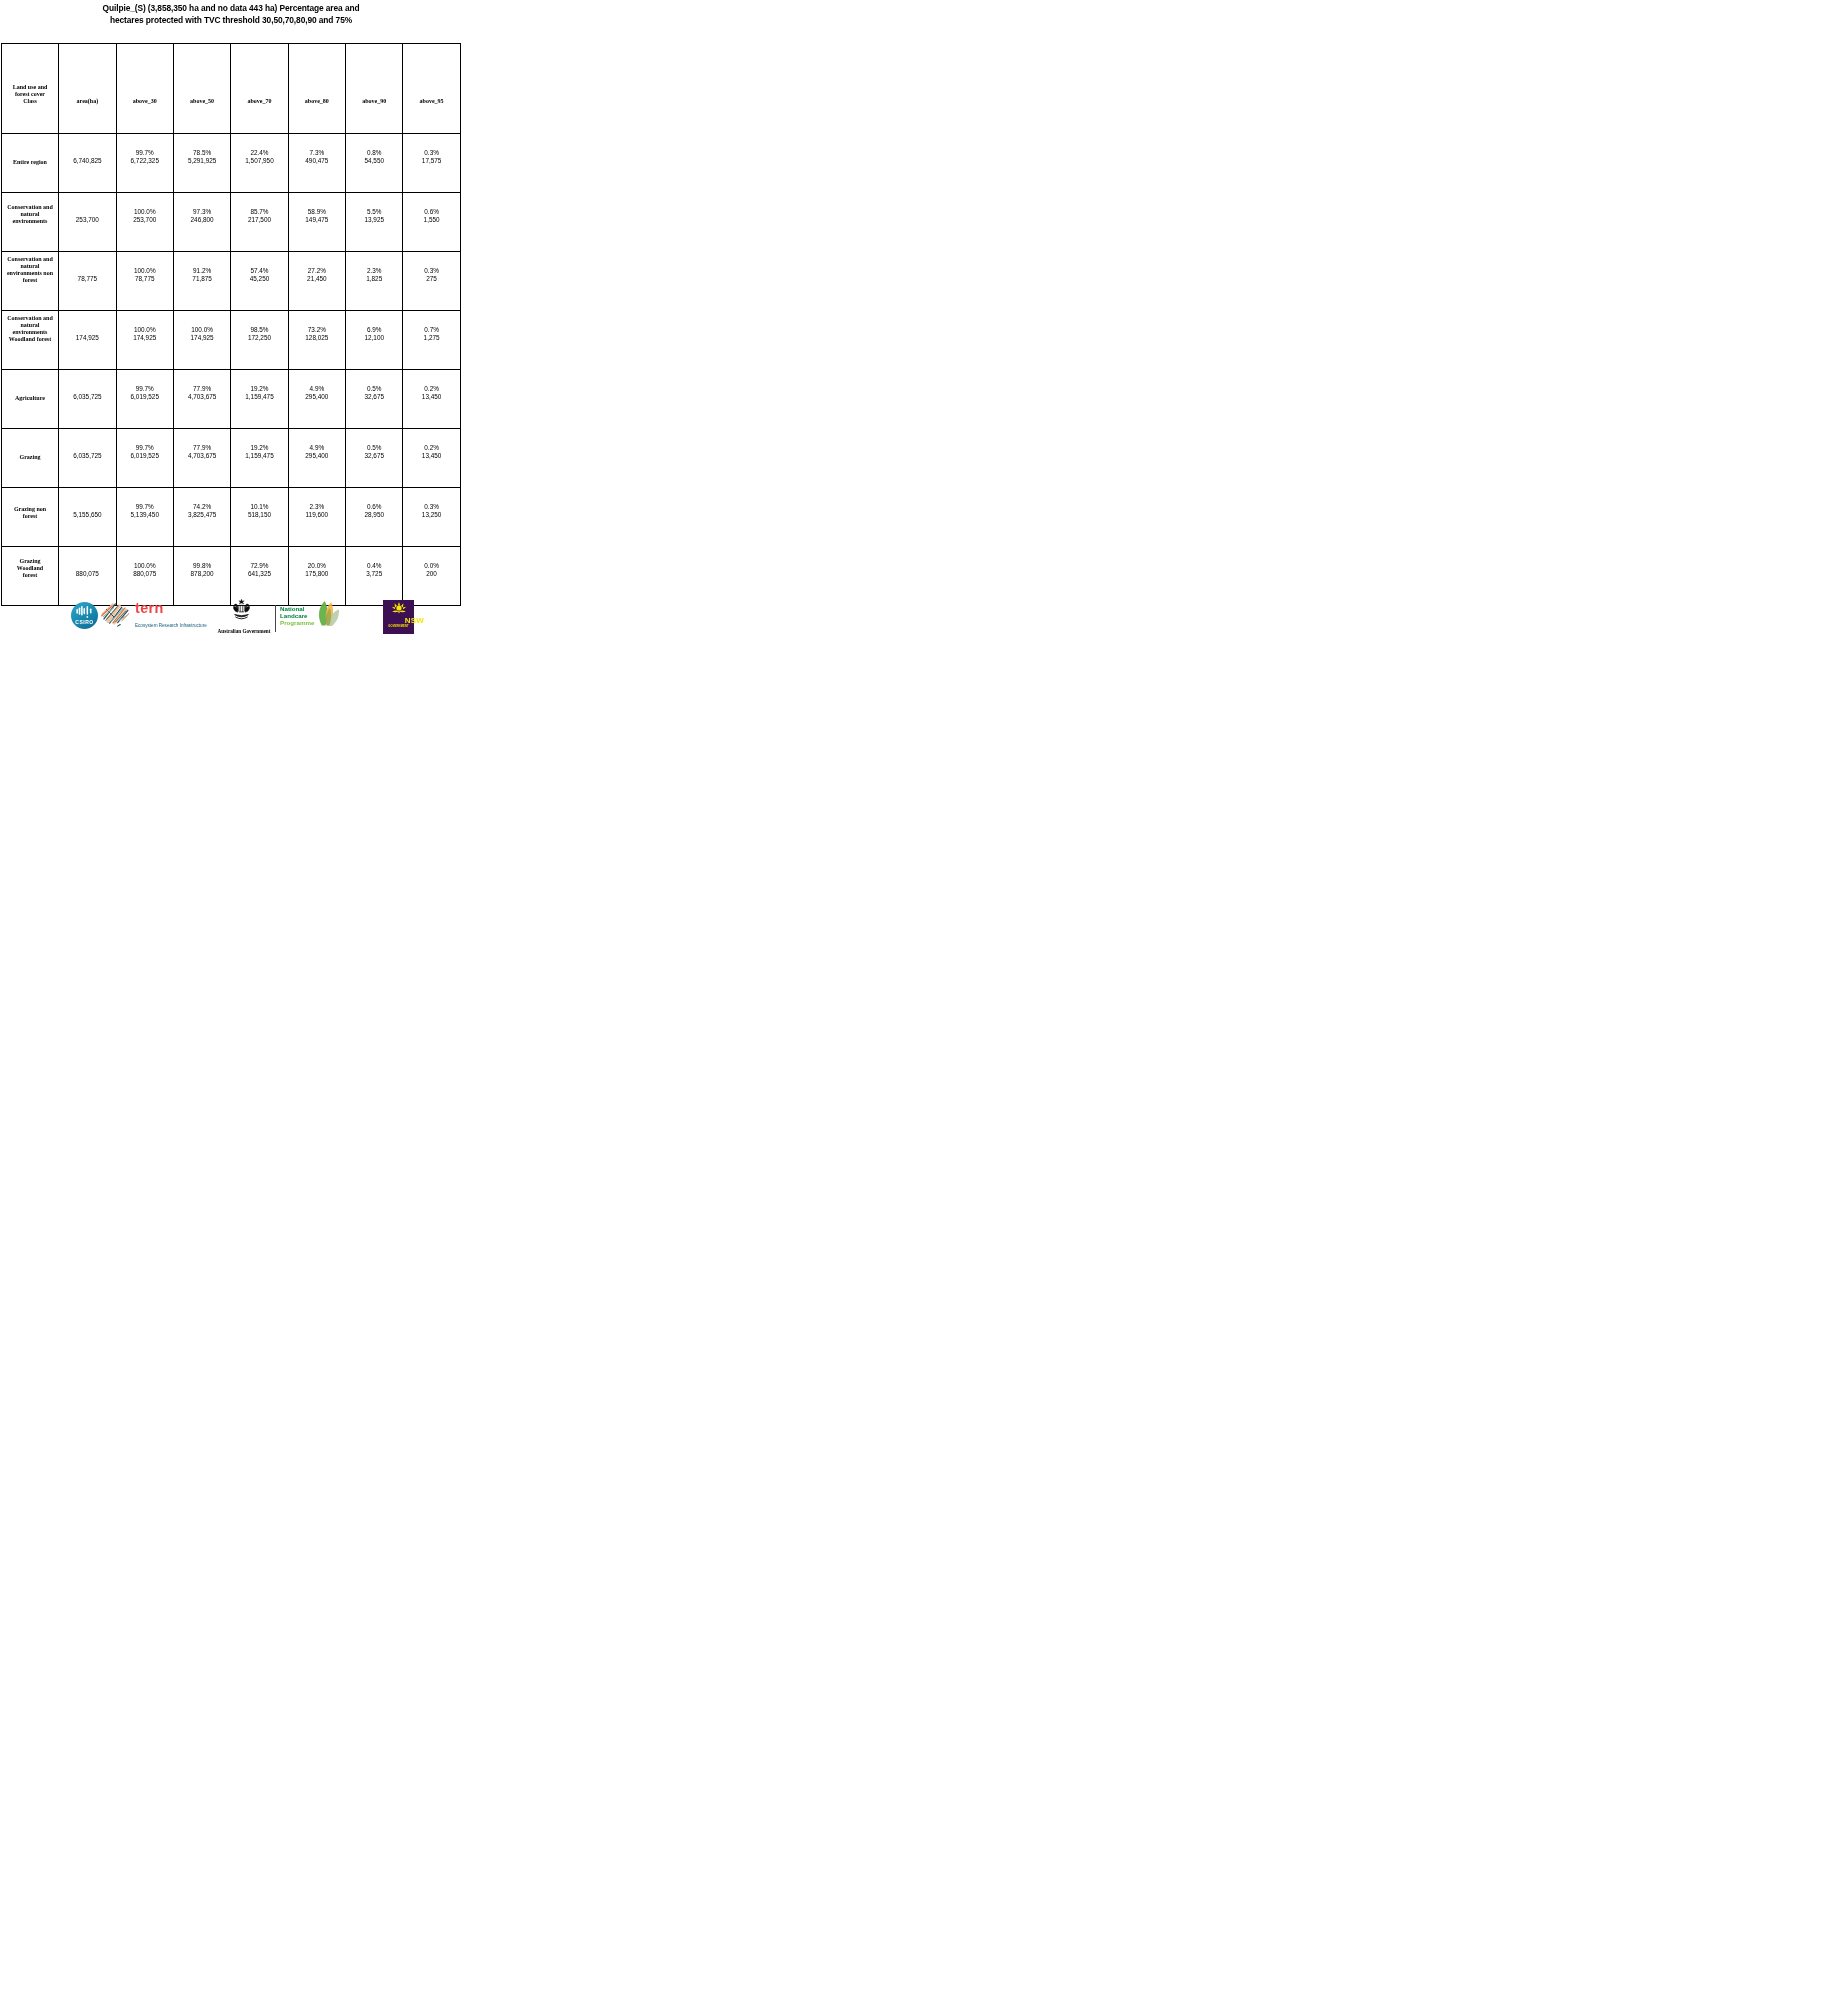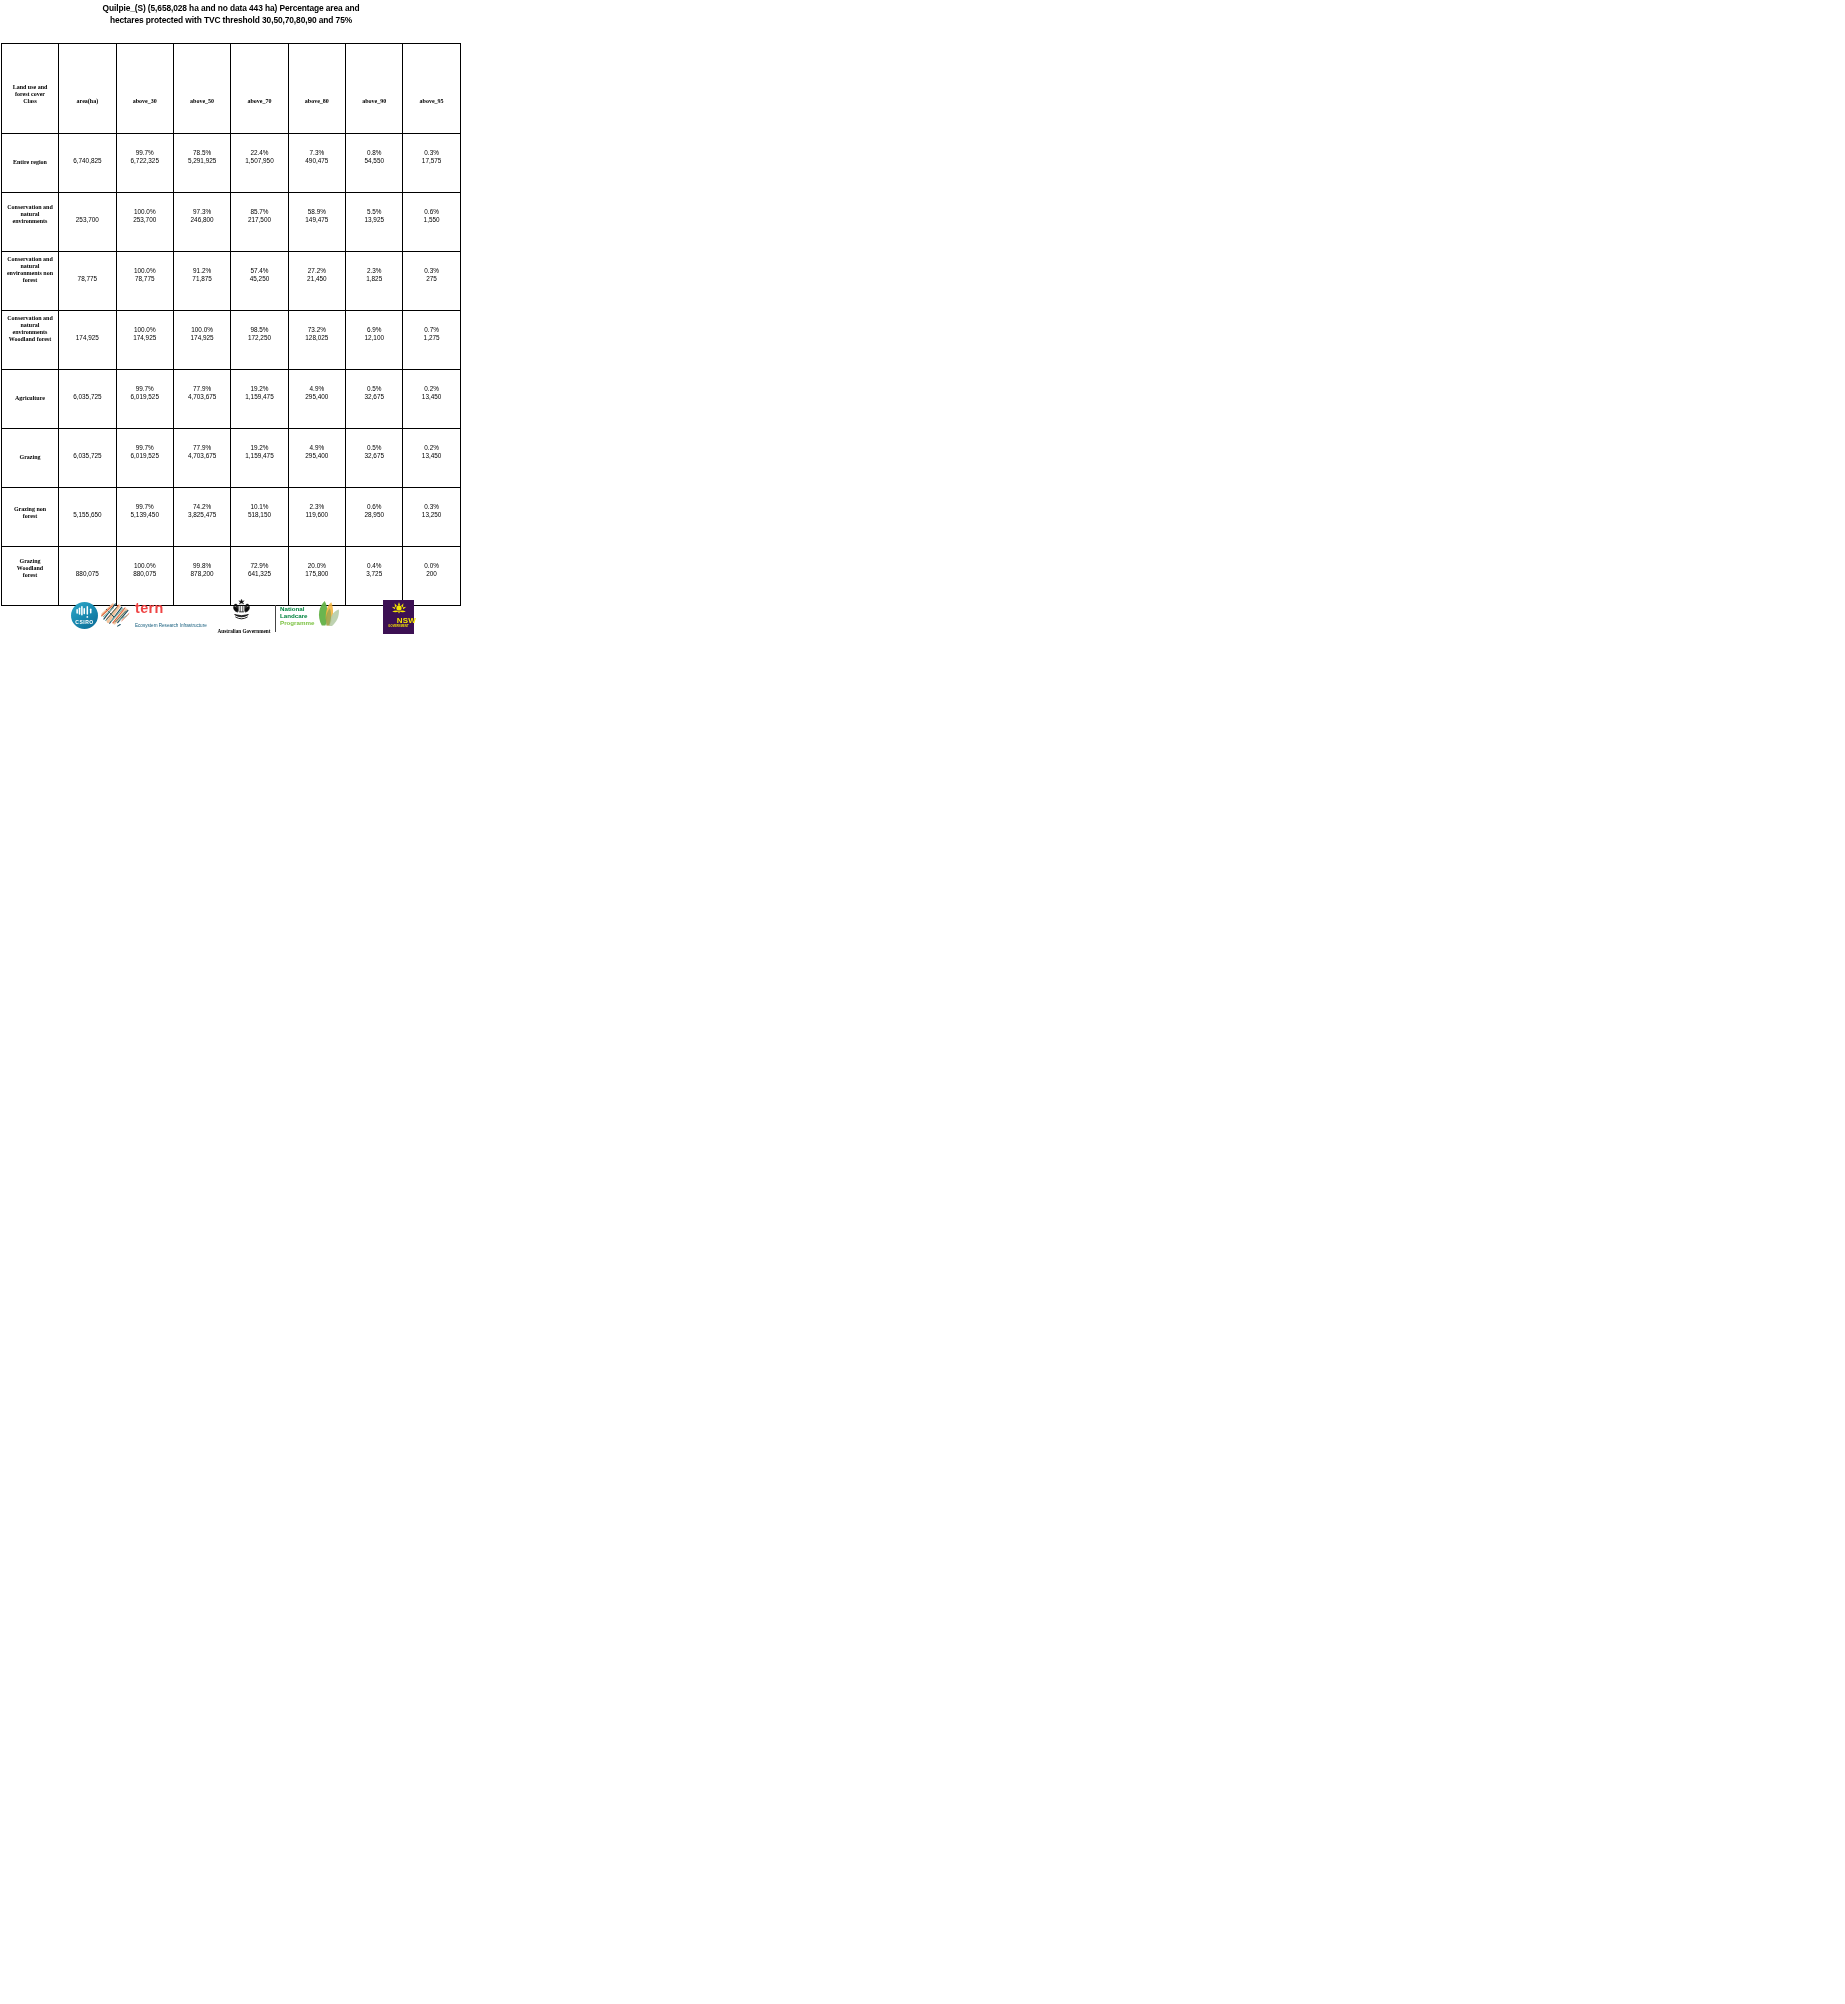--- a/index.html
+++ b/index.html
@@ -41,32 +41,32 @@
   .crest{position:absolute;left:230px;top:599px;}
   .ausgov-label{position:absolute;left:208px;top:628px;width:72px;text-align:center;
          font-family:"Liberation Serif","DejaVu Serif",serif;font-weight:bold;font-size:5.2px;}
   .logo-divider{position:absolute;left:275px;top:605px;width:0.4px;height:26.5px;background:#444;}
   .landcare-text{position:absolute;left:280px;top:606px;
          font-weight:bold;font-size:6.2px;line-height:1.1;color:#00833e;}
   .landcare-text .prog{color:#7cc243;font-weight:600;}
   .landcare-leaves{position:absolute;left:316px;top:600px;}
   .nsw{position:absolute;left:383px;top:600px;width:31px;height:34px;background:#3c1053;}
   .nsw svg{position:absolute;left:7.6px;top:2.4px;}
-  .nsw .nsw-word{position:absolute;left:8px;top:16px;width:100%;text-align:center;color:#f6e600;
+  .nsw .nsw-word{position:absolute;left:16px;top:16px;width:100%;text-align:center;color:#f6e600;
         font-weight:900;font-size:8px;letter-spacing:0.2px;}
   .nsw .nsw-gov{position:absolute;left:0;top:25px;width:100%;text-align:center;color:#f6e600;
         font-weight:bold;font-size:2.6px;letter-spacing:0.2px;}
 </style>
 </head>
 <body>
 
 <div class="page">
 
   <div class="title">
-    <span>Quilpie_(S) (5,658,028 ha and no data 443 ha) Percentage area and</span>
+    <span>Quilpie_(S) (3,858,350 ha and no data 443 ha) Percentage area and</span>
     <span>hectares protected with TVC threshold 30,50,70,80,90 and 75%</span>
   </div>
 
   <table class="tvc">
     <colgroup>
       <col style="width:12.5%">
         <col style="width:12.5%">
         <col style="width:12.5%">
         <col style="width:12.5%">
       <col style="width:12.5%">

